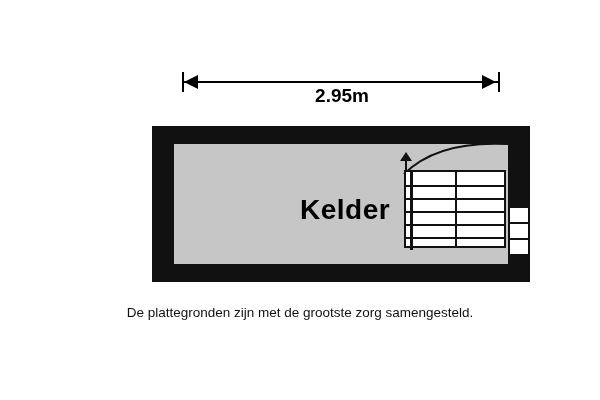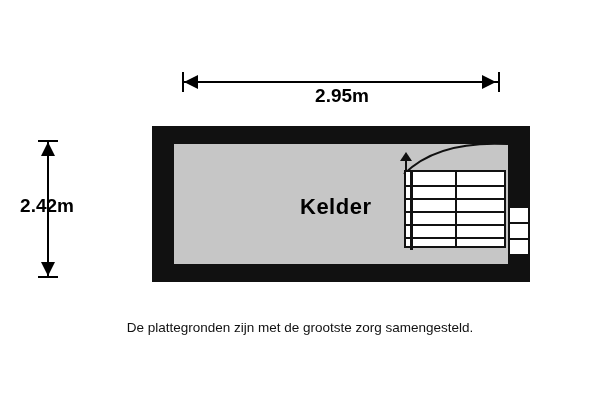--- a/index.html
+++ b/index.html
@@ -249,62 +249,53 @@
     width: 110px;
     height: 34px;
     overflow: visible;
   }
 
   
   .room-label {
     position: absolute;
     left: 300px;
     top: 194px;
-    font-size: 22px;
+    font-size: 28px;
     font-weight: bold;
     letter-spacing: 0.5px;
     color: #000000;
     white-space: nowrap;
   }
 
   
   .footer {
     position: absolute;
     left: 0;
     top: 303px;
     width: 600px;
     text-align: center;
     font-size: 13.5px;
     line-height: 19px;
     color: #111111;
-    margin-top: 15px;
   }
 </style>
 </head>
 <body>
 
 <div id="canvas">
 
   <div class="dim-h">
     <div class="line"></div>
     <div class="cap-left"></div>
     <div class="cap-right"></div>
     <div class="arrow-left"></div>
     <div class="arrow-right"></div>
     <div class="label">2.95m</div>
   </div>
 
-  <div class="dim-v">
-    <div class="line"></div>
-    <div class="cap-top"></div>
-    <div class="cap-bot"></div>
-    <div class="arrow-top"></div>
-    <div class="arrow-bot"></div>
-    <div class="label">2.42m</div>
-  </div>
 
   <div class="plan">
     <div class="plan-interior"></div>
 
     <svg class="stairs-diag" viewBox="0 0 110 34">
       <path d="M4 34 C 30 8, 70 2, 108 4" stroke="#111111" stroke-width="2" fill="none"></path>
     </svg>
 
     <div class="stairs-arrow">
       <div class="head"></div>

